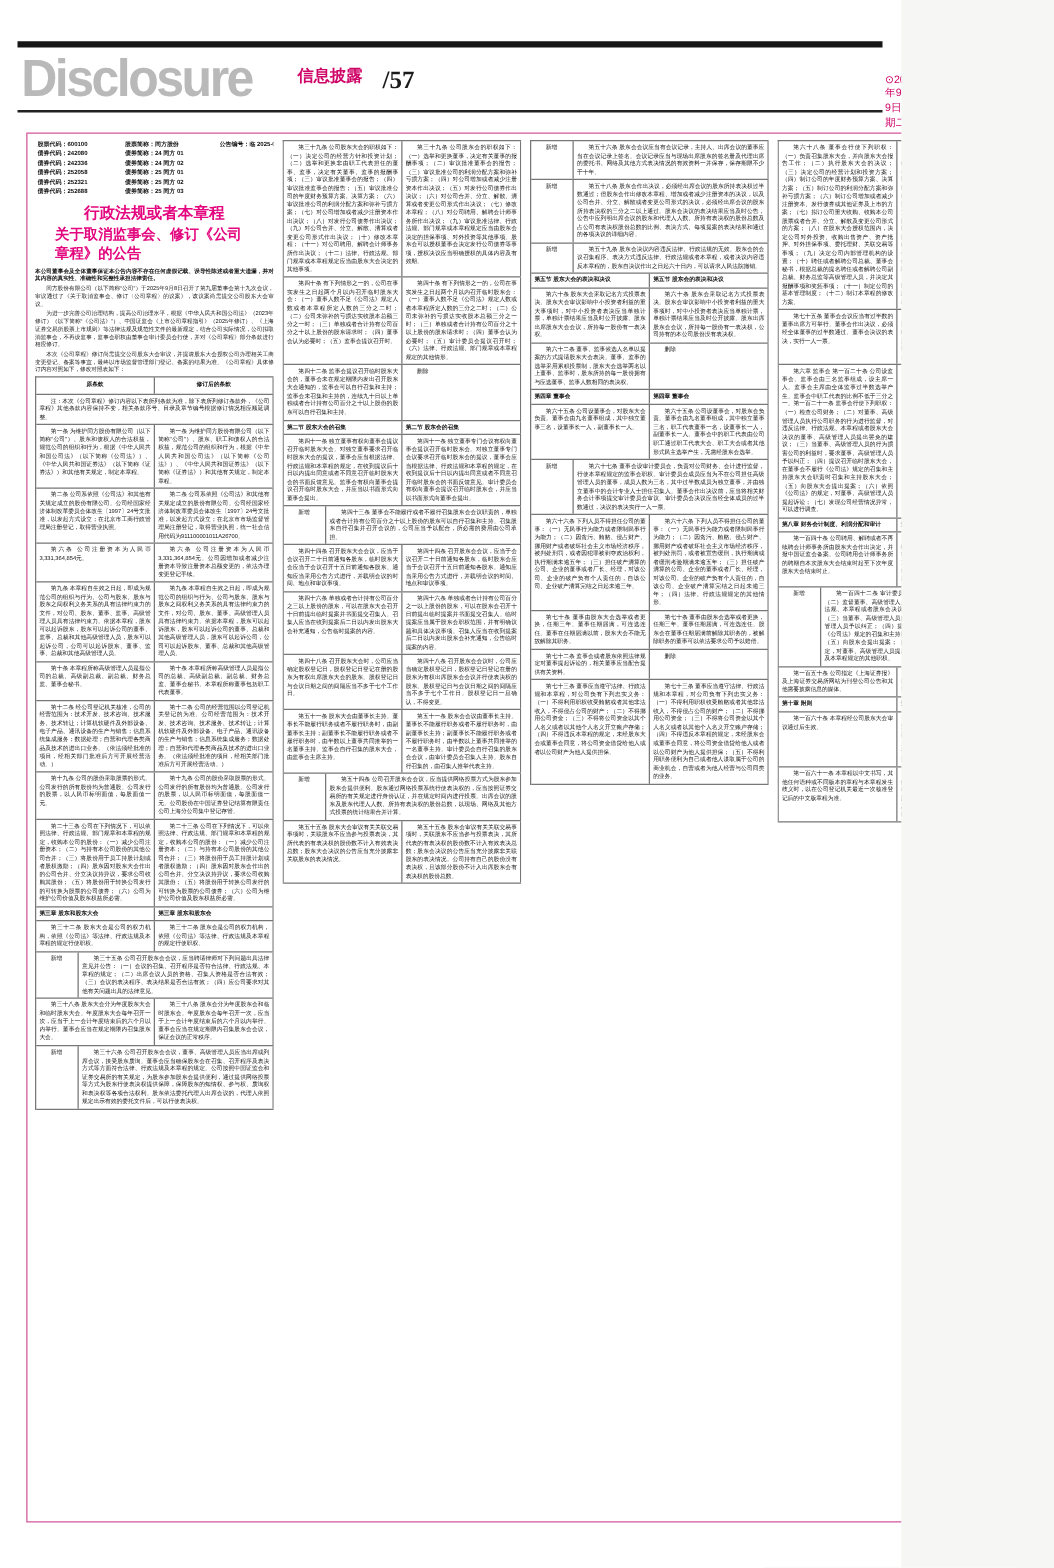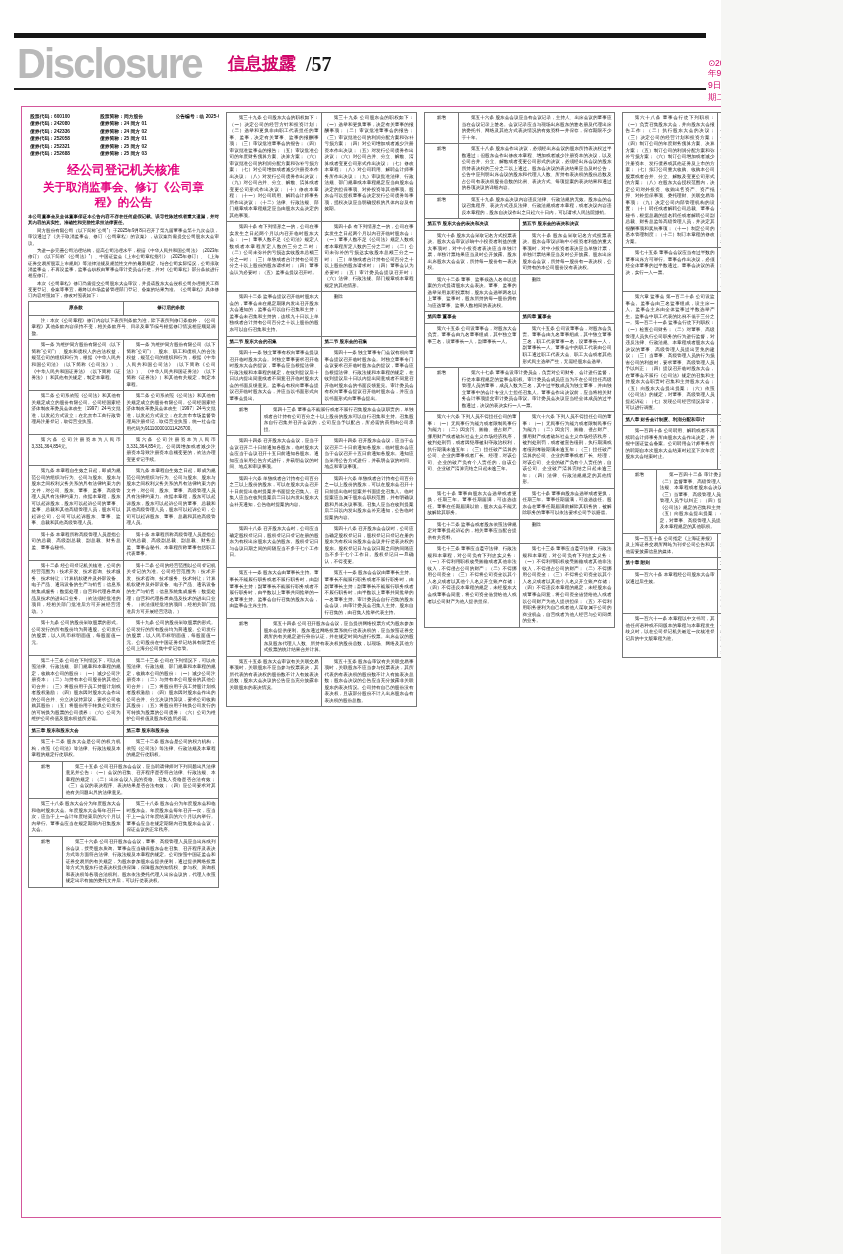--- a/index.html
+++ b/index.html
@@ -3,39 +3,39 @@
 <meta charset="utf-8">
 <style>
   html,body{margin:0;padding:0;background:#f6f6f4;}
   .page{position:relative;width:721px;height:1254px;background:#ffffff;overflow:hidden;
         font-family:"Liberation Sans","DejaVu Sans",sans-serif;color:#111;}
   
   .topbar{position:absolute;left:14px;right:15px;top:33px;height:5px;background:#161616;}
   .mast-en{position:absolute;left:17px;top:40px;font-size:40px;font-weight:900;
            letter-spacing:-2px;color:#b9b9b9;transform:scaleY(1.05);transform-origin:top left;
            font-family:"Liberation Sans",sans-serif;}
-  .mast-cn{position:absolute;left:228px;top:52px;font-size:17px;font-weight:900;color:#cf0468;text-decoration:underline;}
+  .mast-cn{position:absolute;left:238px;top:52px;font-size:13px;font-weight:900;color:#cf0468;}
   .mast-page{position:absolute;left:306px;top:53px;font-size:20px;font-weight:700;color:#1a1a1a;
              font-family:"Liberation Serif","DejaVu Serif",serif;}
   .mast-date{position:absolute;left:708px;top:58px;font-size:8.5px;font-weight:400;color:#cf0468;}
   .mast-paper{position:absolute;left:757px;top:50px;font-size:17px;font-weight:900;color:#cf0468;
               font-family:Liberation Mono, monospace;font-style:italic;letter-spacing:1px;}
   .rule{position:absolute;left:14px;right:15px;top:88px;height:2px;background:#222;}
   .edge-line{position:absolute;left:836px;top:96px;width:2px;height:1134px;background:#cf2f7d;}
   
   .box{position:absolute;left:21px;top:106px;width:799px;height:1112px;
        border:1px solid #d4579b;box-sizing:border-box;padding:5px 6px 8px 6px;}
   .cols{display:flex;gap:7px;height:100%;}
   .col{flex:1 1 0;overflow:hidden;min-width:0;}
   
   .codes{display:grid;grid-template-columns:37% 40% 23%;font-size:4.8px;font-weight:700;
          line-height:1.55;margin:1px 0 2px 2px;}
   .codes span{white-space:nowrap;overflow:hidden;}
   .ttl1{text-align:center;font-size:12.5px;font-weight:900;color:#e4067f;margin:4px 0 1px;}
-  .ttl2{text-align:center;font-size:11.5px;font-weight:900;color:#e4067f;margin:0 4px 4px;}
+  .ttl2{text-align:left;font-size:11.5px;font-weight:900;color:#e4067f;margin:0 16px 4px;}
   .disc{font-size:4.5px;font-weight:700;line-height:1.4;text-align:justify;margin:1px 0 2px;}
   .para{font-size:4.5px;line-height:1.4;text-align:justify;text-indent:2em;margin:0 0 1px;}
   
   .tbl{border-top:1px solid #777;border-left:1px solid #777;margin-top:2px;}
   .col > .tbl:first-child{margin-top:0;}
   .trow{display:flex;border-bottom:1px solid #777;align-items:stretch;}
   .cell{border-right:1px solid #777;padding:2px 2.5px;font-size:4.6px;line-height:1.42;
         text-align:justify;text-indent:2em;box-sizing:border-box;overflow:hidden;}
   .cl{width:50%;}  .cr{width:50%;}
   .trow.nw .cl{width:18%;} .trow.nw .cr{width:82%;}
@@ -73,21 +73,21 @@
             <span>债券代码：252058</span>
             <span>债券简称：25 同方 01</span>
             <span></span>
             <span>债券代码：252321</span>
             <span>债券简称：25 同方 02</span>
             <span></span>
             <span>债券代码：252688</span>
             <span>债券简称：25 同方 03</span>
             <span></span>
           </div>
-        <div class="ttl1">经公司登记机关核准</div>
+        <div class="ttl1">行政法规或者本章程</div>
         <div class="ttl2">关于取消监事会、修订《公司章程》的公告</div>
         <div class="disc">本公司董事会及全体董事保证本公告内容不存在任何虚假记载、误导性陈述或者重大遗漏，并对其内容的真实性、准确性和完整性承担法律责任。</div>
         <div id="paras">
             <div class="para">同方股份有限公司（以下简称“公司”）于2025年9月8日召开了第九届董事会第十九次会议，审议通过了《关于取消监事会、修订〈公司章程〉的议案》，该议案尚需提交公司股东大会审议。</div>
             <div class="para">为进一步完善公司治理结构，提高公司治理水平，根据《中华人民共和国公司法》（2023年修订）（以下简称“《公司法》”）、中国证监会《上市公司章程指引》（2025年修订）、《上海证券交易所股票上市规则》等法律法规及规范性文件的最新规定，结合公司实际情况，公司拟取消监事会，不再设监事，监事会职权由董事会审计委员会行使，并对《公司章程》部分条款进行相应修订。</div>
             <div class="para">本次《公司章程》修订尚需提交公司股东大会审议，并提请股东大会授权公司办理相关工商变更登记、备案等事宜，最终以市场监督管理部门登记、备案的结果为准。《公司章程》具体修订内容对照如下，修改对照表如下：</div>
           </div>
         <div class="tbl" id="tbl-0">
             <div class="trow thead">
               <div class="cell cl">原条款</div>

